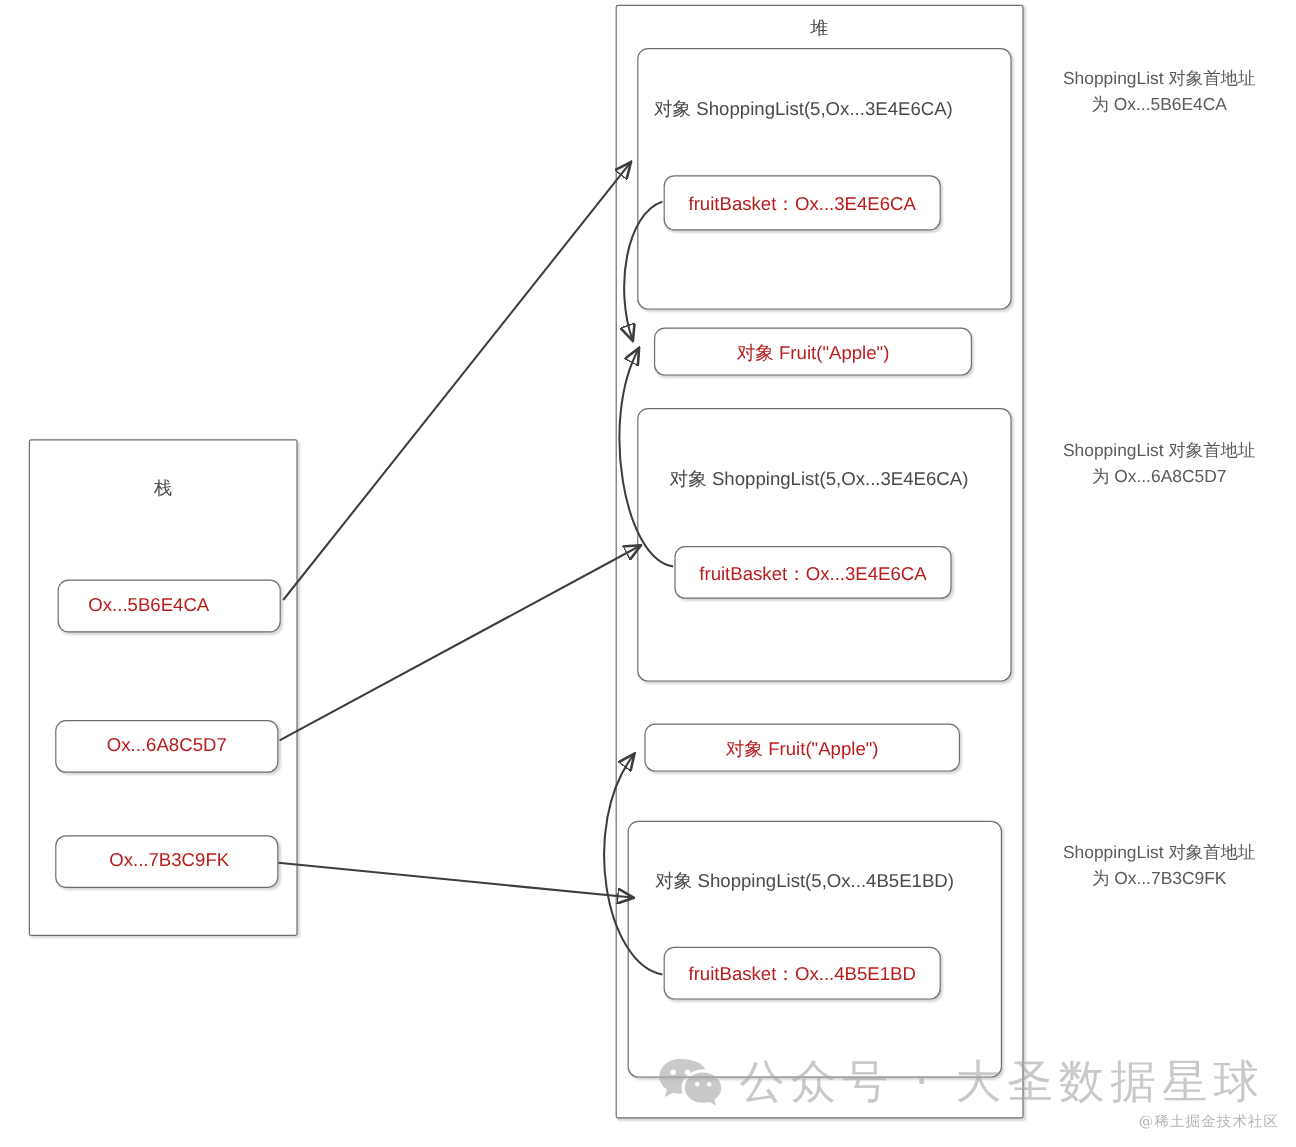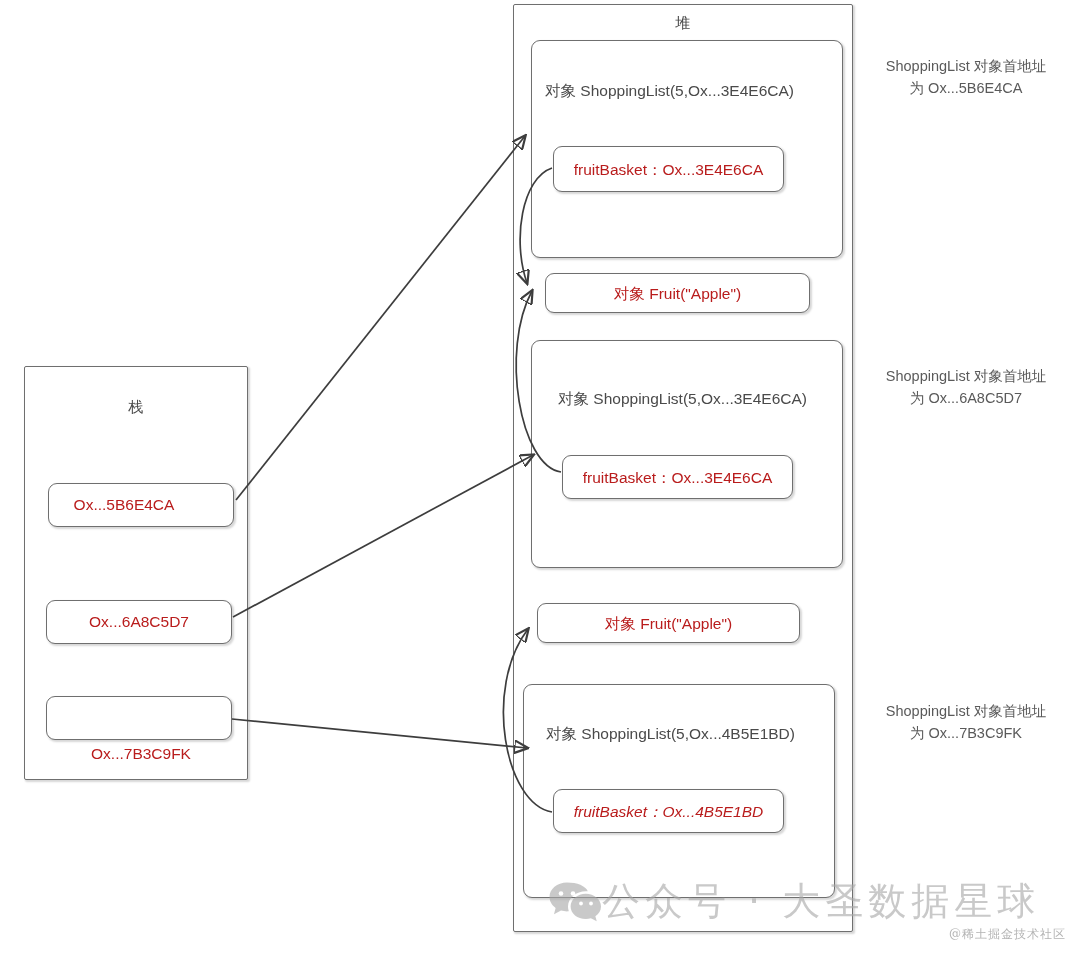--- a/index.html
+++ b/index.html
@@ -83,20 +83,21 @@
     stroke-width: 1.7;
   }
 
   
   #watermark {
     position: absolute;
     left: 548px;
     top: 876px;
     display: flex;
     align-items: center;
+    gap: 14px;
     opacity: .62;
     pointer-events: none;
   }
   #watermark .wm-text {
     font-size: 38px;
     color: #a9a9a9;
     letter-spacing: 5px;
     white-space: nowrap;
     font-family: "DejaVu Sans", sans-serif;
   }
@@ -120,21 +121,21 @@
   <div class="box sharp" style="left:24px; top:366px; width:224px; height:414px;"></div>
   <div class="title" style="left:24px; top:398px; width:224px;">栈</div>
 
   <div class="box" style="left:48px; top:483px; width:186px; height:44px;"></div>
   <div class="celltext" style="left:48px; top:496px; width:152px;">Ox...5B6E4CA</div>
 
   <div class="box" style="left:46px; top:600px; width:186px; height:44px;"></div>
   <div class="celltext" style="left:46px; top:613px; width:186px;">Ox...6A8C5D7</div>
 
   <div class="box" style="left:46px; top:696px; width:186px; height:44px;"></div>
-  <div class="celltext" style="left:46px; top:709px; width:190px;margin-top:36px;">Ox...7B3C9FK</div>
+  <div class="celltext" style="left:46px; top:709px; width:190px;">Ox...7B3C9FK</div>
 
   <div class="box sharp" style="left:513px; top:4px; width:340px; height:928px;"></div>
   <div class="title" style="left:513px; top:14px; width:340px;">堆</div>
 
   <div class="box" style="left:531px; top:40px; width:312px; height:218px;"></div>
   <div class="objlabel" style="left:545px; top:81px;">对象 ShoppingList(5,Ox...3E4E6CA)</div>
   <div class="box" style="left:553px; top:146px; width:231px; height:46px;"></div>
   <div class="celltext" style="left:553px; top:160px; width:231px;">fruitBasket：Ox...3E4E6CA</div>
 
   <div class="box" style="left:545px; top:273px; width:265px; height:40px;"></div>
@@ -144,21 +145,21 @@
   <div class="objlabel" style="left:558px; top:389px;">对象 ShoppingList(5,Ox...3E4E6CA)</div>
   <div class="box" style="left:562px; top:455px; width:231px; height:44px;"></div>
   <div class="celltext" style="left:562px; top:468px; width:231px;">fruitBasket：Ox...3E4E6CA</div>
 
   <div class="box" style="left:537px; top:603px; width:263px; height:40px;"></div>
   <div class="celltext" style="left:537px; top:614px; width:263px;">对象 Fruit("Apple")</div>
 
   <div class="box" style="left:523px; top:684px; width:312px; height:214px;"></div>
   <div class="objlabel" style="left:546px; top:724px;">对象 ShoppingList(5,Ox...4B5E1BD)</div>
   <div class="box" style="left:553px; top:789px; width:231px; height:44px;"></div>
-  <div class="celltext" style="left:553px; top:802px; width:231px;font-style:italic;">fruitBasket：Ox...4B5E1BD</div>
+  <div class="celltext" style="left:553px; top:802px; width:231px;">fruitBasket：Ox...4B5E1BD</div>
 
   <div class="annot" style="left:866px; top:55px; width:200px;">
     <div>ShoppingList 对象首地址</div>
     <div>为 Ox...5B6E4CA</div>
   </div>
   <div class="annot" style="left:866px; top:365px; width:200px;">
     <div>ShoppingList 对象首地址</div>
     <div>为 Ox...6A8C5D7</div>
   </div>
   <div class="annot" style="left:866px; top:700px; width:200px;">

